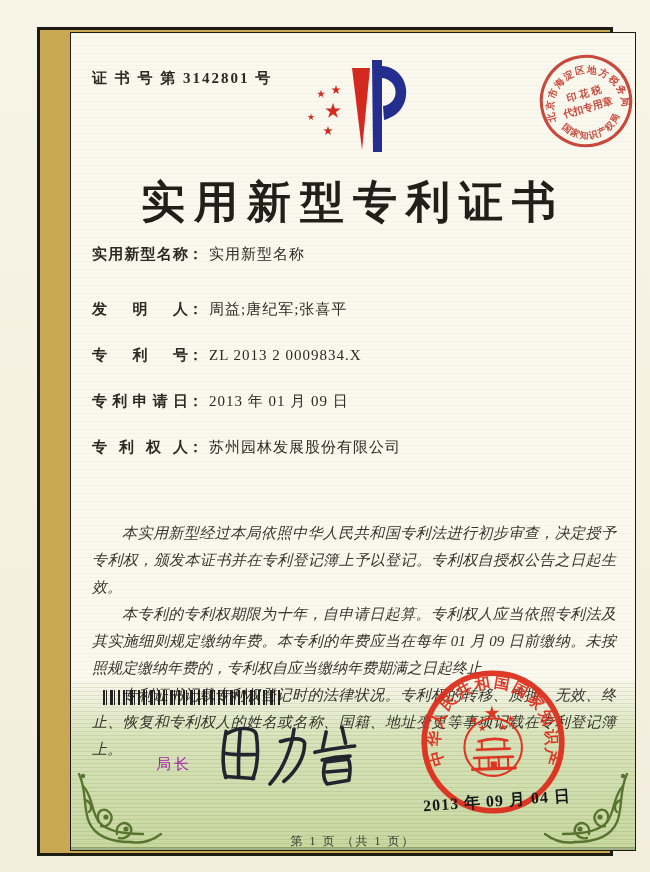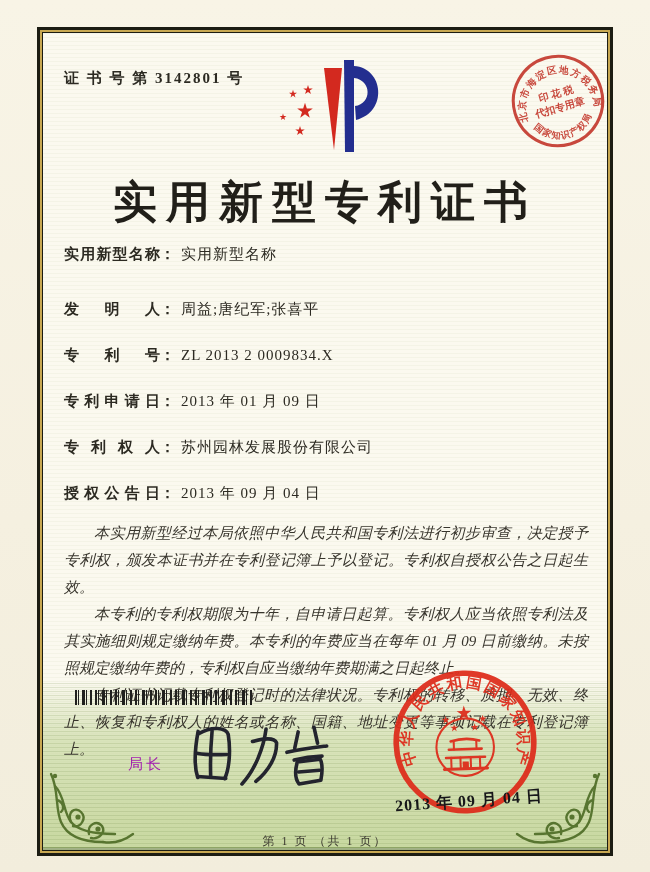--- a/index.html
+++ b/index.html
@@ -19,20 +19,21 @@
     padding:2px;
     box-sizing:border-box;
   }
   .inner{
     position:relative;
     width:100%;height:100%;
     border:1px solid #1c1c12;
     box-sizing:border-box;
     background:#fbf9ef;
     overflow:hidden;
+    margin-left:28px;
   }
   
   .inner::before{
     content:"";position:absolute;inset:0;
     background:repeating-linear-gradient(0deg,rgba(150,170,110,.07) 0 1px,rgba(0,0,0,0) 1px 4px);
     pointer-events:none;
   }
   
   .green-band{
     position:absolute;left:0;right:0;bottom:0;height:168px;
@@ -186,23 +187,20 @@
           <span class="f-label">发明人</span><span class="f-colon">：</span><span class="f-value">周益;唐纪军;张喜平</span>
         </div>
         <div class="field-row">
           <span class="f-label">专利号</span><span class="f-colon">：</span><span class="f-value">ZL 2013 2 0009834.X</span>
         </div>
         <div class="field-row">
           <span class="f-label">专利申请日</span><span class="f-colon">：</span><span class="f-value">2013 年 01 月 09 日</span>
         </div>
         <div class="field-row">
           <span class="f-label">专利权人</span><span class="f-colon">：</span><span class="f-value">苏州园林发展股份有限公司</span>
-        </div>
-        <div class="field-row">
-          <span class="f-label">授权公告日</span><span class="f-colon">：</span><span class="f-value">2013 年 09 月 04 日</span>
         </div>
       </div>
 
       <div class="body-text">
         <p>本实用新型经过本局依照中华人民共和国专利法进行初步审查，决定授予专利权，颁发本证书并在专利登记簿上予以登记。专利权自授权公告之日起生效。</p>
         <p>本专利的专利权期限为十年，自申请日起算。专利权人应当依照专利法及其实施细则规定缴纳年费。本专利的年费应当在每年 01 月 09 日前缴纳。未按照规定缴纳年费的，专利权自应当缴纳年费期满之日起终止。</p>
         <p>专利证书记载专利权登记时的法律状况。专利权的转移、质押、无效、终止、恢复和专利权人的姓名或名称、国籍、地址变更等事项记载在专利登记簿上。</p>
       </div>
 
       <div class="barcode"></div>

